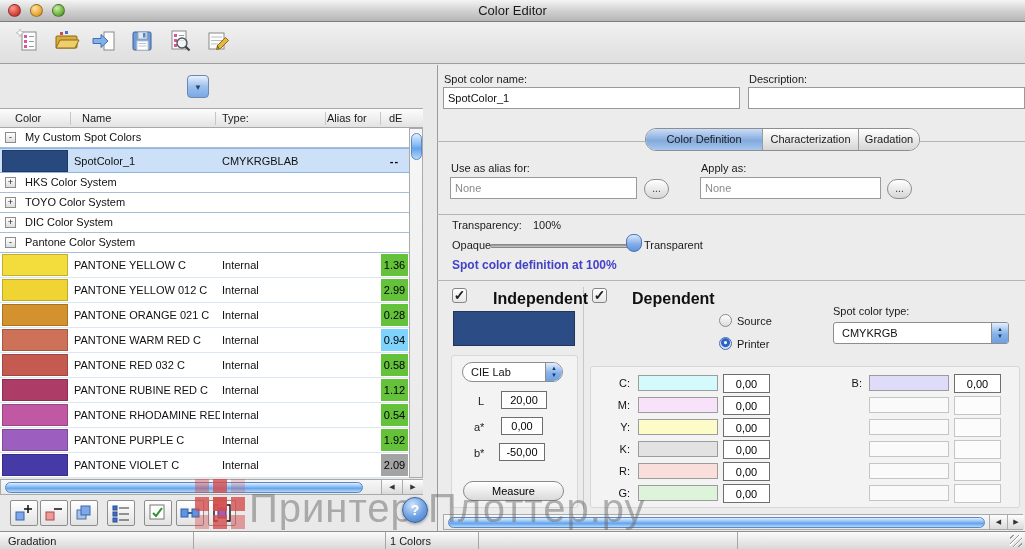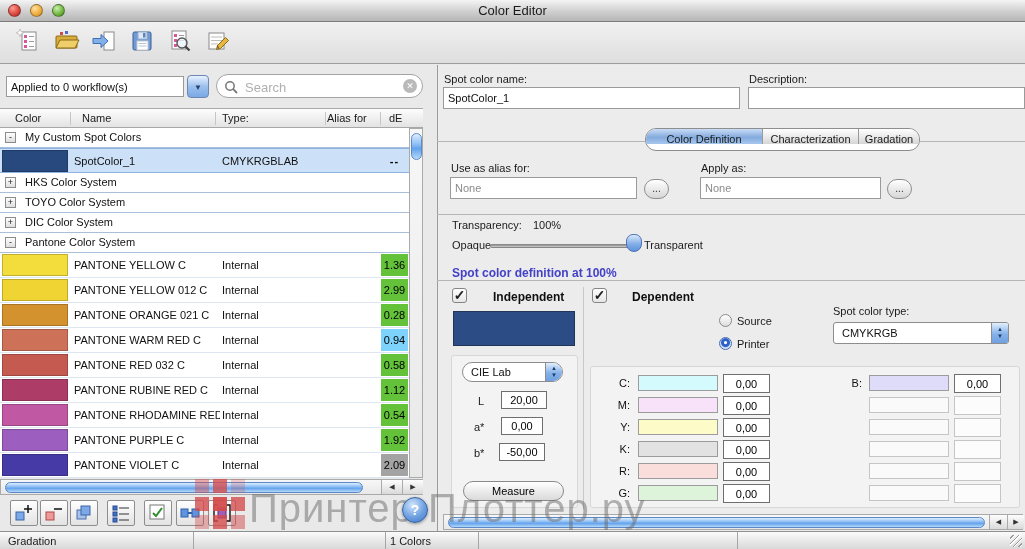--- a/index.html
+++ b/index.html
@@ -11,21 +11,21 @@
   .tl{position:absolute;top:4px;width:13px;height:13px;border-radius:50%;box-sizing:border-box;border:1px solid rgba(0,0,0,.35);}
   .tl.red{left:8px;background:radial-gradient(circle at 35% 30%,#ff9a90,#d8453a 60%,#a82820);}
   .tl.yel{left:30px;background:radial-gradient(circle at 35% 30%,#ffe2a0,#eca93a 60%,#c07f18);}
   .tl.grn{left:52px;background:radial-gradient(circle at 35% 30%,#c8f0a8,#6fb33f 60%,#3f7f1f);}
   #wtitle{position:absolute;left:0;right:0;top:3px;text-align:center;font-size:13px;color:#1a1a1a;}
   
   #toolbar{position:absolute;left:0;top:22px;width:1025px;height:42px;background:linear-gradient(#f1f1f1,#dedede);border-bottom:1px solid #9d9d9d;box-sizing:border-box;}
   .tbtn{position:absolute;top:4px;width:30px;height:32px;background:none;border:none;padding:0;cursor:default;}
   
   .lbl{position:absolute;font-size:11px;white-space:nowrap;color:#1a1a1a;}
-  .boldlbl{position:absolute;font-size:12px;font-weight:bold;white-space:nowrap;color:#101010;padding-left:19px;}
+  .boldlbl{position:absolute;font-size:16px;font-weight:bold;white-space:nowrap;color:#101010;padding-left:19px;}
   .input{position:absolute;background:#fff;border:1px solid #9a9a9a;font:11px "Liberation Sans",sans-serif;padding:0 4px;box-sizing:border-box;color:#111;}
   input.input{outline:none;}
   .gray{color:#8a8a8a;}
   .sep{position:absolute;background:#b5b5b5;}
   
   #searchpill{position:absolute;left:216px;top:74px;width:207px;height:24px;background:#fff;border:1px solid #a3a3a3;border-radius:13px;box-sizing:border-box;}
   #searchpill input{position:absolute;left:26px;top:2px;width:150px;height:18px;border:none;outline:none;font:13px "Liberation Sans",sans-serif;color:#333;background:transparent;}
   #searchpill input::placeholder{color:#b0b0b0;}
   .clearbtn{position:absolute;right:5px;top:4px;width:14px;height:14px;border-radius:50%;background:#b9b9b9;color:#fff;font-size:9px;line-height:14px;text-align:center;}
   
@@ -53,28 +53,28 @@
   .sqbtn{position:absolute;top:500px;width:28px;height:26px;background:linear-gradient(#ffffff,#e2e2e2);border:1px solid #8d8d8d;border-radius:2px;padding:2px 3px;box-sizing:border-box;}
   #helpbtn{position:absolute;left:402px;top:497px;width:26px;height:26px;border-radius:50%;background:radial-gradient(circle at 40% 30%,#d2e6fc,#6d9fe0 55%,#3f73c4);border:1px solid #35619f;color:#fff;font-weight:bold;font-size:14px;text-align:center;line-height:24px;z-index:46;box-sizing:border-box;box-shadow:0 1px 3px rgba(0,0,0,.35);}
   
   #statusbar{position:absolute;left:0;top:531px;width:1025px;height:18px;background:linear-gradient(#fbfbfb,#d8d8d8);border-top:1px solid #8f8f8f;box-sizing:border-box;}
   .sdiv{position:absolute;top:0;height:17px;width:1px;background:#a6a6a6;}
   #grip{position:absolute;left:1010px;top:535px;width:12px;height:12px;background:repeating-linear-gradient(135deg,transparent 0 2px,#9a9a9a 2px 3px,#fff 3px 4px);}
   
   #rightbg{position:absolute;left:437px;top:65px;width:588px;height:466px;background:#ececec;border-left:1px solid #9b9b9b;box-sizing:border-box;}
   
   #tabs{position:absolute;left:645px;top:128px;height:21px;display:flex;border:1px solid #8e8e8e;border-radius:11px;overflow:hidden;z-index:5;background:#fff;}
-  .tab{height:15px;line-height:21px;text-align:center;font-size:11px;background:linear-gradient(#ffffff,#d6d6d6);border-right:1px solid #9a9a9a;box-sizing:border-box;color:#1a1a1a;}
+  .tab{height:21px;line-height:21px;text-align:center;font-size:11px;background:linear-gradient(#ffffff,#d6d6d6);border-right:1px solid #9a9a9a;box-sizing:border-box;color:#1a1a1a;}
   .tab.last{border-right:none;}
   .tab.sel{background:linear-gradient(#caddf7,#83aadd 55%,#a6c7ee);}
   .rbtn{position:absolute;width:25px;height:20px;border-radius:10px;background:linear-gradient(#ffffff,#d6d6d6);border:1px solid #8e8e8e;font-size:10px;line-height:17px;text-align:center;color:#333;box-sizing:border-box;}
   
   #slidertrack{position:absolute;left:490px;top:244px;width:151px;height:4px;background:linear-gradient(#8f8f8f,#cfcfcf);border:1px solid #888;border-radius:3px;box-sizing:border-box;}
   #sliderknob{position:absolute;left:626px;top:234px;width:16px;height:18px;background:linear-gradient(#d9eafc,#85aee8 55%,#5f94dc);border:1px solid #4a6fb5;border-radius:8px 8px 9px 9px;box-sizing:border-box;z-index:6;}
-  .note{position:absolute;font-size:12px;font-weight:bold;margin-top:8px;}
+  .note{position:absolute;font-size:12px;font-weight:bold;}
   
   .cb{position:absolute;width:15px;height:15px;background:linear-gradient(#ffffff,#e6e6e6);border:1px solid #858585;border-radius:3px;font-size:14px;line-height:13px;text-align:center;color:#222;font-weight:bold;box-sizing:border-box;}
   .rad{position:absolute;width:13px;height:13px;border-radius:50%;background:linear-gradient(#ffffff,#dcdcdc);border:1px solid #8a8a8a;box-sizing:border-box;}
   .rad.on{background:radial-gradient(circle at 50% 42%,#ffffff 0 1px,#2f62c8 2px 4px,#cfe0f8 5px);border-color:#4a6fb0;}
   
   .panel{position:absolute;background:#f3f3f3;border:1px solid #d7d7d7;border-radius:3px;box-sizing:border-box;}
   .dd{position:absolute;background:#fff;border:1px solid #8d8d8d;box-sizing:border-box;display:flex;align-items:stretch;overflow:hidden;}
   .dd .txt{flex:1;font-size:11px;padding-left:8px;display:flex;align-items:center;}
   .dd .step{width:16px;background:linear-gradient(#e2effd,#86b1e9 55%,#6fa0e0);border-left:1px solid #8d8d8d;display:flex;flex-direction:column;align-items:center;justify-content:center;font-size:6px;line-height:7px;color:#1c3a66;}
   .pillbtn{position:absolute;border-radius:10px;background:linear-gradient(#ffffff,#dadada);border:1px solid #8a8a8a;font-size:11px;text-align:center;box-sizing:border-box;}
@@ -148,30 +148,21 @@
     <button class="tbtn" style="left:203px">
       <svg width="26" height="26" viewBox="0 0 26 26">
         <rect x="4" y="5" width="15" height="16" fill="#fdfdfd" stroke="#8a8a8a"></rect>
         <path d="M6 9h11M6 12.5h11M6 16h7" stroke="#bdbdbd"></path>
         <path d="M12.5 17.5l8-8 3 3-8 8-4 1z" fill="#e8b83c" stroke="#8a6a1a"></path>
         <path d="M12.5 17.5l1 3" stroke="#5a4210"></path>
       </svg>
     </button>
   </div>
 
-  <input class="input" style="left: 6px; top: 76px; width: 178px; height: 21px;" value="Applied to 0 workflow(s)">
   <div id="wfbtn"><span>▼</span></div>
-  <div id="searchpill">
-    <svg class="abs" style="left:7px;top:5px" width="15" height="15" viewBox="0 0 15 15">
-      <circle cx="6" cy="6" r="4.2" fill="none" stroke="#777" stroke-width="1.5"></circle>
-      <path d="M9.2 9.2L13 13" stroke="#777" stroke-width="1.8"></path>
-    </svg>
-    <input placeholder="Search" style="">
-    <span class="clearbtn">✕</span>
-  </div>
 
   <div id="thead">
     <span class="lbl" style="left:15px;top:3px">Color</span>
     <span class="lbl" style="left:82px;top:3px">Name</span>
     <span class="lbl" style="left:222px;top:3px">Type:</span>
     <span class="lbl" style="left:327px;top:3px">Alias for</span>
     <span class="lbl" style="left:389px;top:3px">dE</span>
     <span class="hsep" style="left:70px"></span>
       <span class="hsep" style="left:215px"></span>
       <span class="hsep" style="left:325px"></span>

